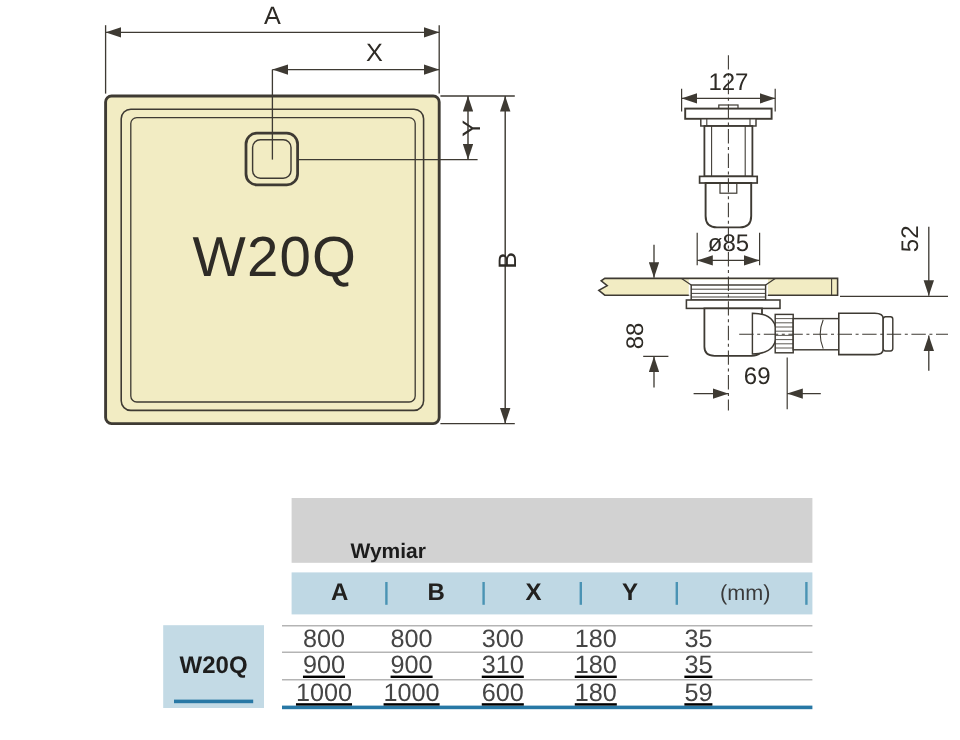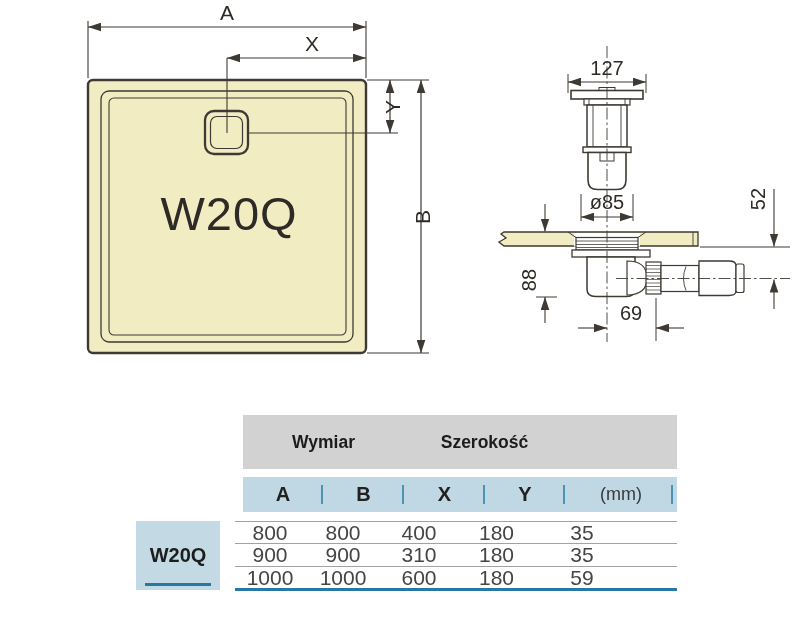--- a/index.html
+++ b/index.html
@@ -13,21 +13,21 @@
     font-family:"Liberation Sans", sans-serif;
     fill:#2e2b26;
   }
   .dimtxt { font-size:20px; }
   .axistxt { font-size:21px; }
   .modeltxt { font-size:47px; letter-spacing:1px; }
 
   
   .tbl-header {
     position:absolute; left:243px; top:415px; width:434px; height:54px;
-    background:#d2d2d2; display:flex; align-items:center;
+    background:#d2d2d2; display:flex; align-items:flex-end;
   }
   .group-cell {
     text-align:center; font-weight:bold; font-size:17.5px; line-height:19px;
     color:#1c1c1c;
   }
   .g0 { width:161px; } .g1 { width:161px; } .g2 { width:112px; }
 
   .tbl-subheader {
     position:absolute; left:243px; top:477px; width:434px; height:35px;
     background:#bfd8e4; display:flex; align-items:center;
@@ -52,21 +52,21 @@
   .row-label-underline {
     position:absolute; left:9px; right:9px; bottom:4px; height:3px; background:#2878a5;
   }
 
   .tbl-data {
     position:absolute; left:235px; top:521px; width:442px; height:70px;
     border-top:1.5px solid #a2a2a2; border-bottom:3px solid #2878a5;
     display:flex; flex-direction:column; box-sizing:border-box;
   }
   .data-row { flex:1; display:flex; align-items:center; }
-  .data-row + .data-row { border-top:1.5px solid #a2a2a2; }
+  .data-row + .data-row { border-top:1.5px solid #a2a2a2;text-decoration:underline; }
   .data-cell {
     text-align:center; font-size:21px; color:#454545; line-height:1;
   }
   .d0 { width:70px; } .d1 { width:76px; } .d2 { width:76px; }
   .d3 { width:79px;text-align:center; } .d4 { width:92px; } .dsp { width:49px; }
 </style>
 </head>
 <body>
 
 <div class="stage">
@@ -178,41 +178,40 @@
       <text class="dimtxt" x="607" y="75" text-anchor="middle">127</text>
       <text class="dimtxt" x="607" y="209" text-anchor="middle">ø85</text>
       <text class="dimtxt" x="529" y="287" text-anchor="middle" transform="rotate(-90 529 280)">88</text>
       <text class="dimtxt" x="631" y="320" text-anchor="middle">69</text>
       <text class="dimtxt" x="758" y="206" text-anchor="middle" transform="rotate(-90 758 199)">52</text>
     </g>
   </svg>
 
   <div class="tbl-header">
     <div class="group-cell g0">Wymiar</div>
-    <div class="group-cell g1">Szerokość</div>
   </div>
 
   <div class="tbl-subheader">
     <div class="sub-cell c0">A</div>
     <div class="sub-cell c1">B</div>
     <div class="sub-cell c2">X</div>
     <div class="sub-cell c3">Y</div>
     <div class="sub-cell c4 last">(mm)</div>
   </div>
 
   <div class="row-label-cell">
     <span>W20Q</span>
     <div class="row-label-underline"></div>
   </div>
 
   <div class="tbl-data">
     <div class="data-row">
       <div class="data-cell d0">800</div>
       <div class="data-cell d1">800</div>
-      <div class="data-cell d2">400</div>
+      <div class="data-cell d2">300</div>
       <div class="data-cell d3">180</div>
       <div class="data-cell d4">35</div>
       <div class="data-cell dsp"></div>
     </div>
     <div class="data-row">
       <div class="data-cell d0">900</div>
       <div class="data-cell d1">900</div>
       <div class="data-cell d2">310</div>
       <div class="data-cell d3">180</div>
       <div class="data-cell d4">35</div>

